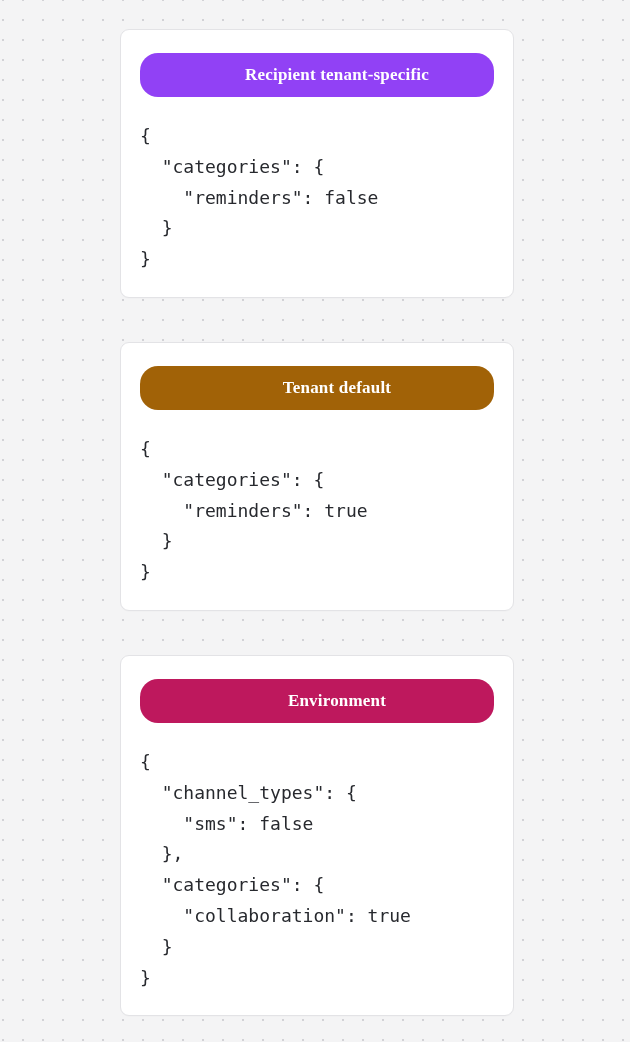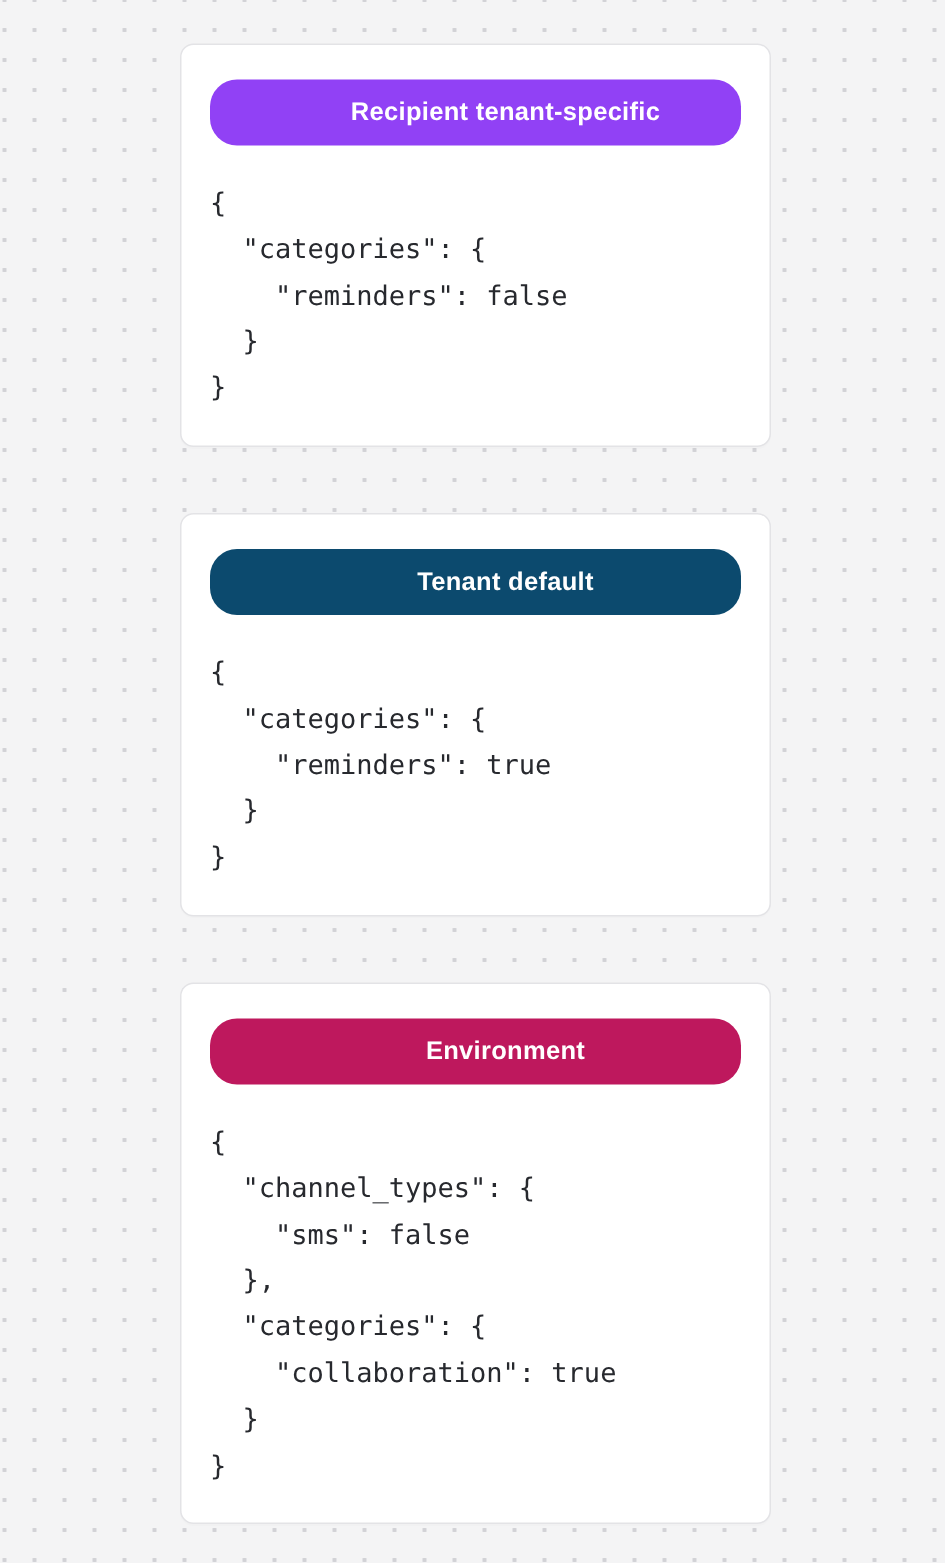--- a/index.html
+++ b/index.html
@@ -38,21 +38,21 @@
   }
 
   .badge {
     box-sizing: border-box;
     height: 44px;
     border-radius: 18px;
     display: flex;
     align-items: center;
     justify-content: center;
     color: #ffffff;
-    font-family: Liberation Sans, sans-serif;
+    font-family: Liberation Serif, serif;
     font-size: 17px;
     font-weight: 700;
     letter-spacing: 0.2px;
     white-space: nowrap;
     padding-left: 40px;
   }
 
   .code {
     margin: 0;
     padding: 0;
@@ -74,21 +74,21 @@
   <div class="card">
     <div class="badge" style="background:#9141f5">Recipient tenant-specific</div>
     <pre class="code">{
   "categories": {
     "reminders": false
   }
 }</pre>
   </div>
 
   <div class="card">
-    <div class="badge" style="background:#0c4a6e">Tenant default</div>
+    <div class="badge" style="background:#a16207">Tenant default</div>
     <pre class="code">{
   "categories": {
     "reminders": true
   }
 }</pre>
   </div>
 
   <div class="card">
     <div class="badge" style="background:#be185d">Environment</div>
     <pre class="code">{

